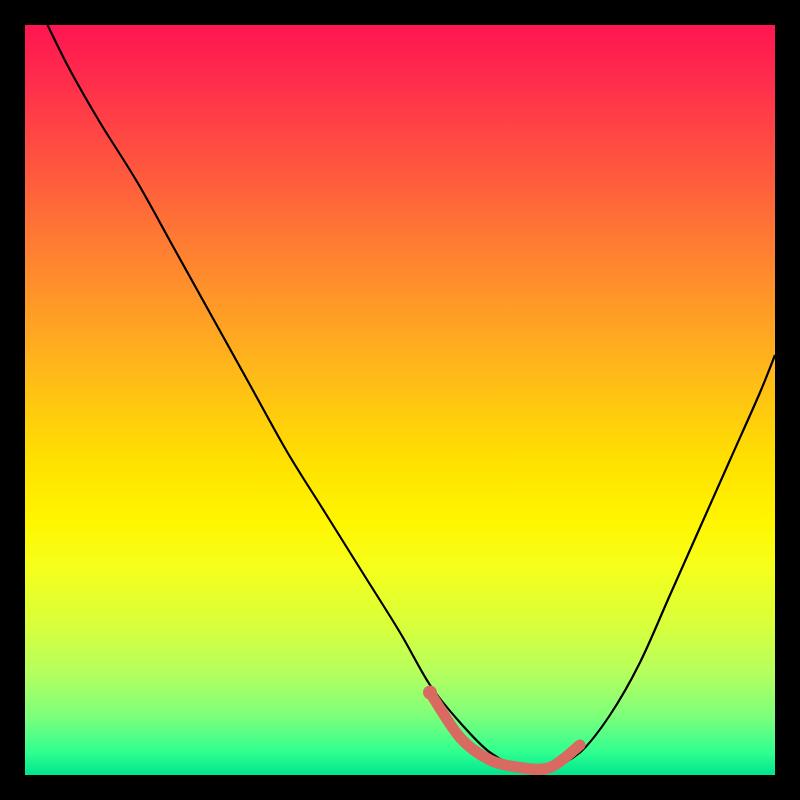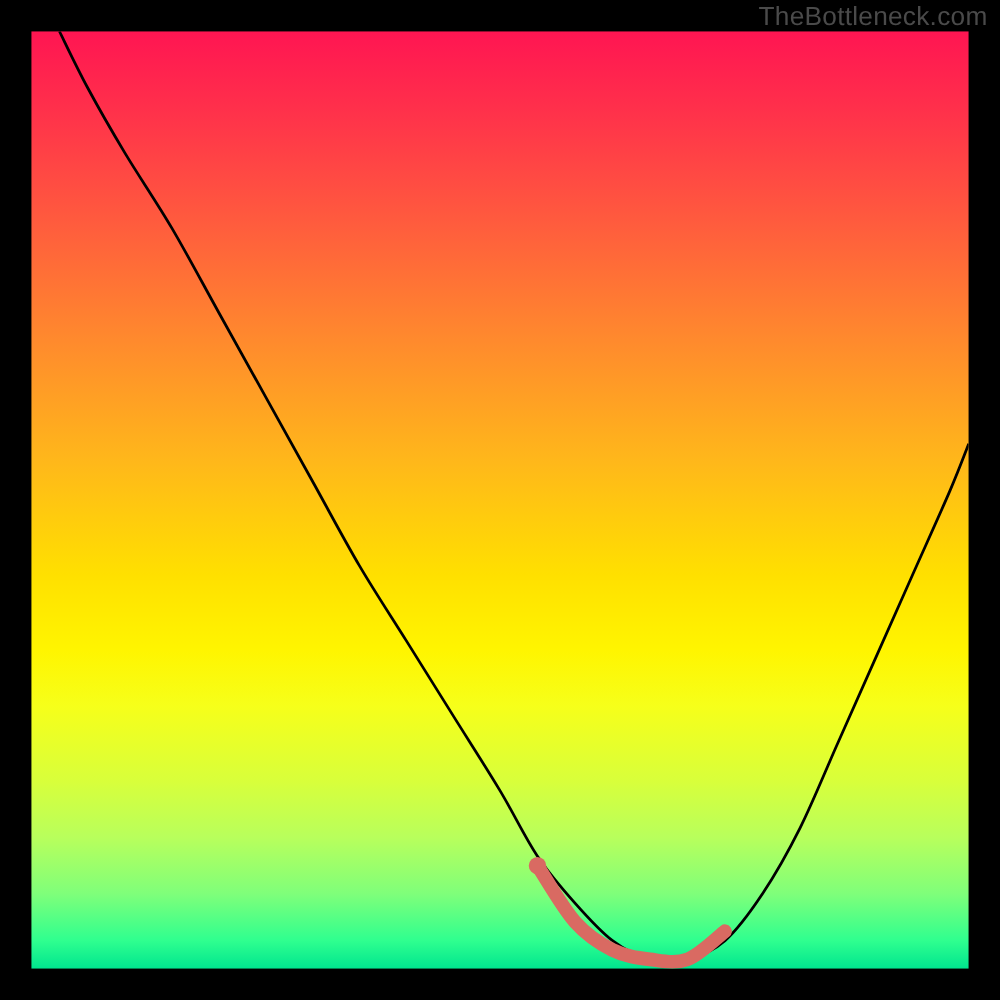--- a/index.html
+++ b/index.html
@@ -67,21 +67,20 @@
     width: 100%;
     height: 100%;
     z-index: 5;
   }
 </style>
 </head>
 <body>
 
 <div class="frame">
 
-  <div class="watermark">TheBottleneck.com</div>
 
   <div class="plot-area">
     <div class="gradient"></div>
 
     <svg class="curve" viewBox="0 0 750 750" preserveAspectRatio="none">
       <path fill="none" stroke="#000000" stroke-width="2.2" d="M 22.5,0 C 26.25,7.5 36.25,28.75 45,45 C 53.75,61.25 63.75,78.75 75,97.5 C 86.25,116.25 100,136.25 112.5,157.5 C 125,178.75 137.5,202.5 150,225 C 162.5,247.5 175,270 187.5,292.5 C 200,315 212.5,337.5 225,360 C 237.5,382.5 250,406.25 262.5,427.5 C 275,448.75 287.5,467.5 300,487.5 C 312.5,507.5 325,527.5 337.5,547.5 C 350,567.5 363.75,588.75 375,607.5 C 386.25,626.25 395,645 405,660 C 415,675 424.99999999999994,686.25 434.99999999999994,697.5 C 444.99999999999994,708.75 455,720 465,727.5 C 475,735 485,740 495,742.5 C 505,745 515,745 525,742.5 C 535,740 545,736.25 555,727.5 C 565,718.75 575,705 585,690 C 595,675 605,657.5 615,637.5 C 625,617.5 635,592.5 645,570 C 655,547.5 665,525 675,502.5 C 685,480 695,457.5 705,435 C 715,412.5 727.5,385 735,367.5 C 742.5,350 747.5,336.24999999999994 750,329.99999999999994" id="main-curve-path"></path>
       <path fill="none" stroke="#d96a62" stroke-width="11" stroke-linecap="round" stroke-linejoin="round" d="M 405,667.5 C 410,675 424.99999999999994,701.25 434.99999999999994,712.5 C 444.99999999999994,723.75 455,730 465,735 C 475,740 485,741.25 495,742.5 C 505,743.75 515,746.25 525,742.5 C 535,738.75 550,723.75 555,720" id="highlight-path"></path>
       <circle r="7" fill="#d96a62" id="highlight-dot" cx="405" cy="667.5"></circle>
     </svg>
   </div>

